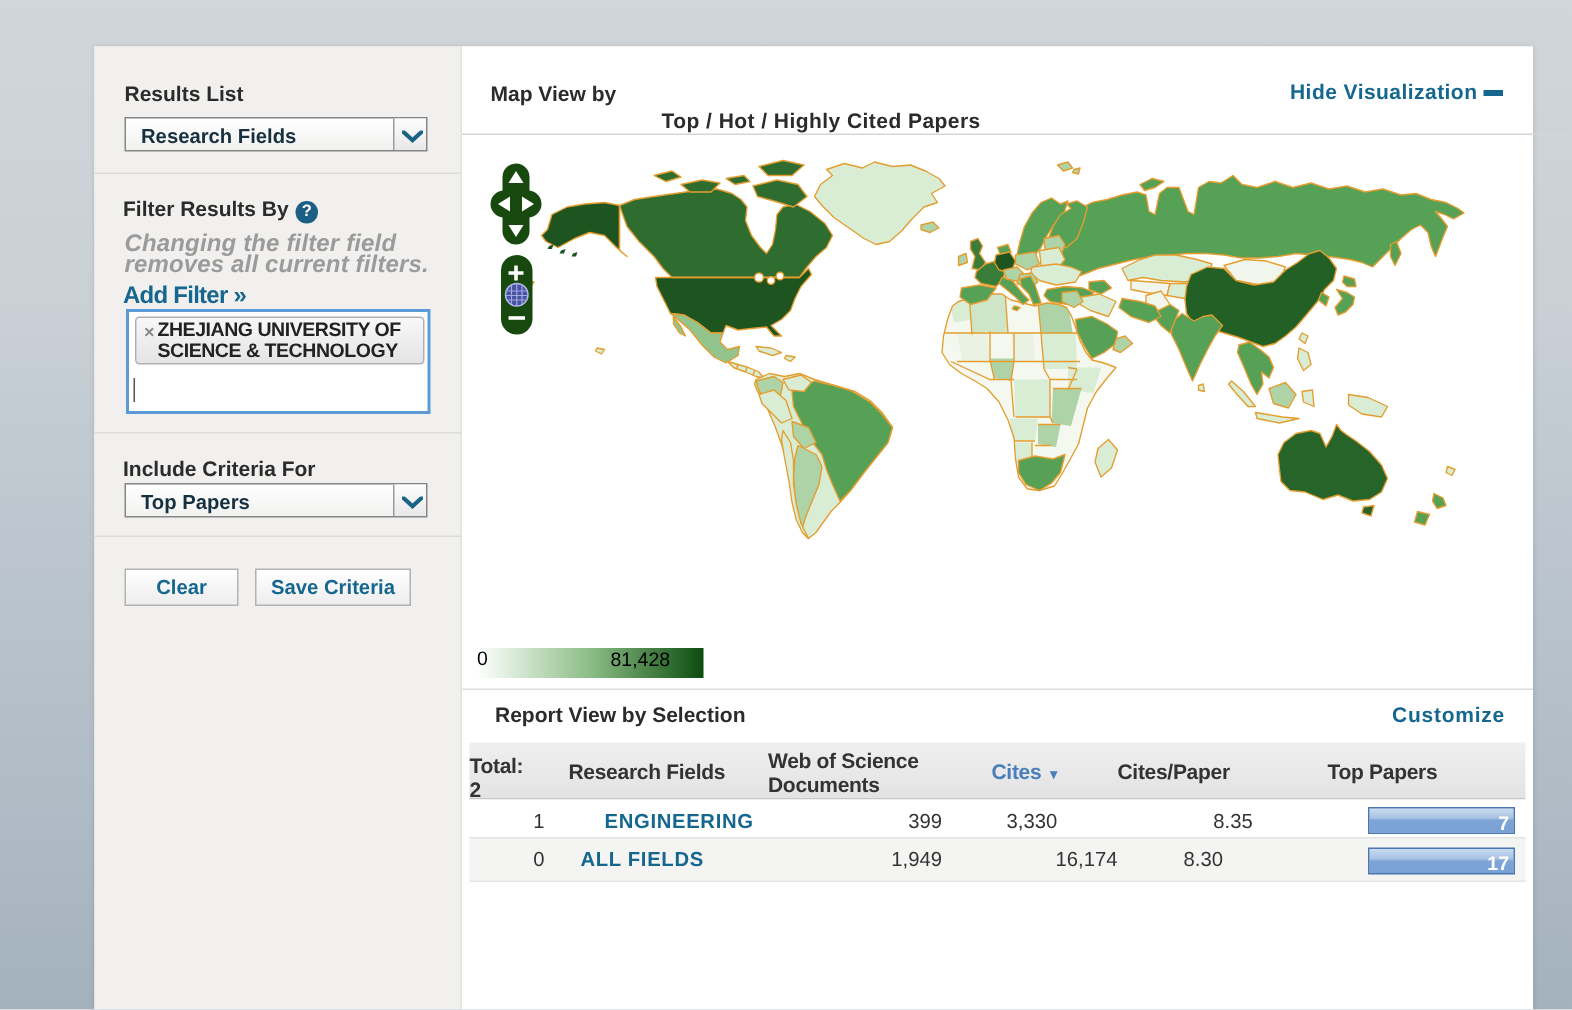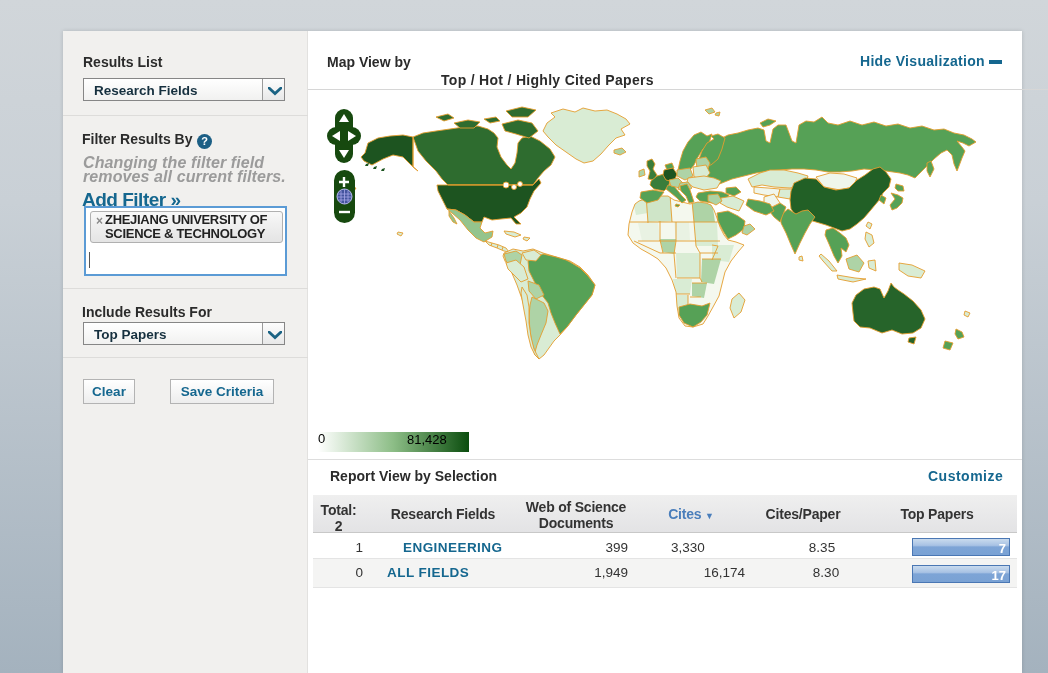--- a/index.html
+++ b/index.html
@@ -12,21 +12,21 @@
 .teal { color:#15678f; }
 .dd { position:absolute; left:20px; width:202px; height:23px; border:1px solid #868686; background:linear-gradient(180deg,#ffffff,#f1f1f0); }
 .dd .txt { position:absolute; left:10px; top:4px; font-size:13.5px; font-weight:bold; color:#16303f; }
 .dd .btn { position:absolute; right:0; top:0; width:22px; height:21px; border-left:1px solid #9a9a9a; background:linear-gradient(180deg,#fdfdfd,#e8e8e8); }
 .dd .btn svg { position:absolute; left:5px; top:8px; }
 #main { position:absolute; left:245px; top:0; width:714px; height:642px; background:#fff; }
 #maphdr { position:absolute; left:0; top:0; width:820px; height:59px; border-bottom:1px solid #d6d6d6; }
 .btnl { position:absolute; height:25px; border:1px solid #b3b3b3; background:linear-gradient(180deg,#ffffff,#ededed); font-size:13.5px; font-weight:bold; color:#15678f; text-align:center; }
 #tbl { position:absolute; left:5px; top:464px; width:704px; }
 .thead { position:absolute; left:0; top:0; width:704px; height:38px; background:linear-gradient(180deg,#efefef,#e3e3e5); border-bottom:1px solid #c8c8c8;}
-.th { position:absolute; font-size:14px; font-weight:bold; color:#333; text-align:center; line-height:16px; letter-spacing:-0.2px;}
+.th { position:absolute; font-size:14px; font-weight:bold; color:#333; text-align:left; line-height:16px; letter-spacing:-0.2px;}
 .row { position:absolute; left:0; width:704px; height:27px; }
 .cell { position:absolute; font-size:13.5px; color:#333; }
 .rlink { position:absolute; font-size:13.5px; font-weight:bold; color:#15678f; letter-spacing:0.45px; }
 .bar { position:absolute; left:599px; width:98px; height:18px; background:linear-gradient(180deg,#c9dbee 0%,#a8c2e4 40%,#7da4d6 50%,#7aa2d4 100%); border:1px solid #4a77b4; }
 .bar span { position:absolute; right:3px; top:2px; font-size:13px; font-weight:bold; color:#fff; }
 </style>
 </head>
 <body>
 <div id="card">
   <div id="sidebar">
@@ -38,38 +38,38 @@
       <span class="txt">Research Fields</span>
       <span class="btn">
           <svg width="14" height="9" viewBox="0 0 14 9">
             <path d="M1 1 L7 6.5 L13 1" fill="none" stroke="#1b6384" stroke-width="2.8" stroke-linecap="round"></path>
           </svg>
         </span>
     </div>
     <div class="lbl" style="left:19px; top:100px;">Filter Results By</div>
     <div style="position:absolute; left:134px; top:103px; width:15px; height:15px; border-radius:50%; background:#1c5f85; color:#fff; font-size:11px; font-weight:bold; text-align:center; line-height:15px;">?</div>
     <div style="position:absolute; left:20px; top:125px; width:224px; font-size:16px; font-weight:bold; font-style:italic; color:#9b9b9b; line-height:14px; letter-spacing:0.1px;">Changing the filter field removes all current filters.</div>
-    <div class="lbl teal" style="left:19px; top:158px; font-size:19px; letter-spacing:-0.5px;">Add Filter »</div>
+    <div class="lbl teal" style="left:19px; top:158px; font-size:16px; letter-spacing:-0.5px;">Add Filter »</div>
     <div style="position:absolute; left:21px; top:175px; width:203px; height:70px; border:2px solid #5b9bd5; background:#fff;">
       <div style="position:absolute; left:4px; top:3px; width:193px; height:32px; background:linear-gradient(180deg,#f8f8f8,#e4e4e4); border:1px solid #b0b0b0; border-radius:3px;">
         <span style="position:absolute; left:5px; top:2px; color:#8a8a8a; font-size:12px; font-weight:bold;">×</span>
         <div style="position:absolute; left:14px; top:1px; width:176px; font-size:13px; font-weight:bold; color:#222; line-height:14px; letter-spacing:-0.3px;">ZHEJIANG UNIVERSITY OF SCIENCE &amp; TECHNOLOGY</div>
       </div>
       <div style="position:absolute; left:3px; top:44px; width:1px; height:16px; background:#555;"></div>
     </div>
-    <div class="lbl" style="left:19px; top:273px;">Include Results For</div>
+    <div class="lbl" style="left:19px; top:273px;">Include Criteria For</div>
     <div class="dd" style="top:291px;">
       <span class="txt">Top Papers</span>
       <span class="btn">
           <svg width="14" height="9" viewBox="0 0 14 9">
             <path d="M1 1 L7 6.5 L13 1" fill="none" stroke="#1b6384" stroke-width="2.8" stroke-linecap="round"></path>
           </svg>
         </span>
     </div>
-    <div class="btnl" style="left:20px; top:348px; width:52px; line-height:23px;">Clear</div>
+    <div class="btnl" style="left:20px; top:348px; width:76px; line-height:23px;">Clear</div>
     <div class="btnl" style="left:83px; top:348px; width:104px; line-height:23px;margin-left:24px;">Save Criteria</div>
   </div>
   <div id="main">
     <div id="maphdr">
       <span class="lbl" style="left:19px; top:23px;">Map View by</span>
       <span class="lbl" style="left:109px; top:41px; letter-spacing:0.3px;margin-left:24px;">Top / Hot / Highly Cited Papers</span>
       <span class="lbl teal" style="left:552px; top:22px; letter-spacing:0.3px;">Hide Visualization</span>
       <div style="position:absolute; left:681px; top:29px; width:13px; height:4px; background:#15678f;"></div>
     </div>
     <div id="mapbox" style="position:absolute; left:0; top:60px; width:714px; height:369px; border-bottom:1px solid #ddd;">
@@ -288,20 +288,20 @@
         <span class="cell" style="left:472px; top:7px; width:74px; text-align:center;">8.35</span>
         <span class="bar" style="top:5px;">
             <span>7</span>
           </span>
       </div>
       <div class="row" style="top:63px; height:30px; background:#f4f4f3; border-top:1px solid #e4e4e4; border-bottom:1px solid #e4e4e4;">
         <span class="cell" style="left:4px; top:6px; width:46px; text-align:right;">0</span>
         <span class="rlink" style="left:74px; top:6px;">ALL FIELDS</span>
         <span class="cell" style="left:241px; top:6px; width:74px; text-align:right;">1,949</span>
         <span class="cell" style="left:358px; top:6px; width:74px; text-align:right;">16,174</span>
-        <span class="cell" style="left:476px; top:6px; width:74px; text-align:center;">8.30</span>
+        <span class="cell" style="left:476px; top:6px; width:74px; text-align:left;">8.30</span>
         <span class="bar" style="top:6px;">
             <span>17</span>
           </span>
       </div>
     </div>
   </div>
 </div>
 
 </body></html>

